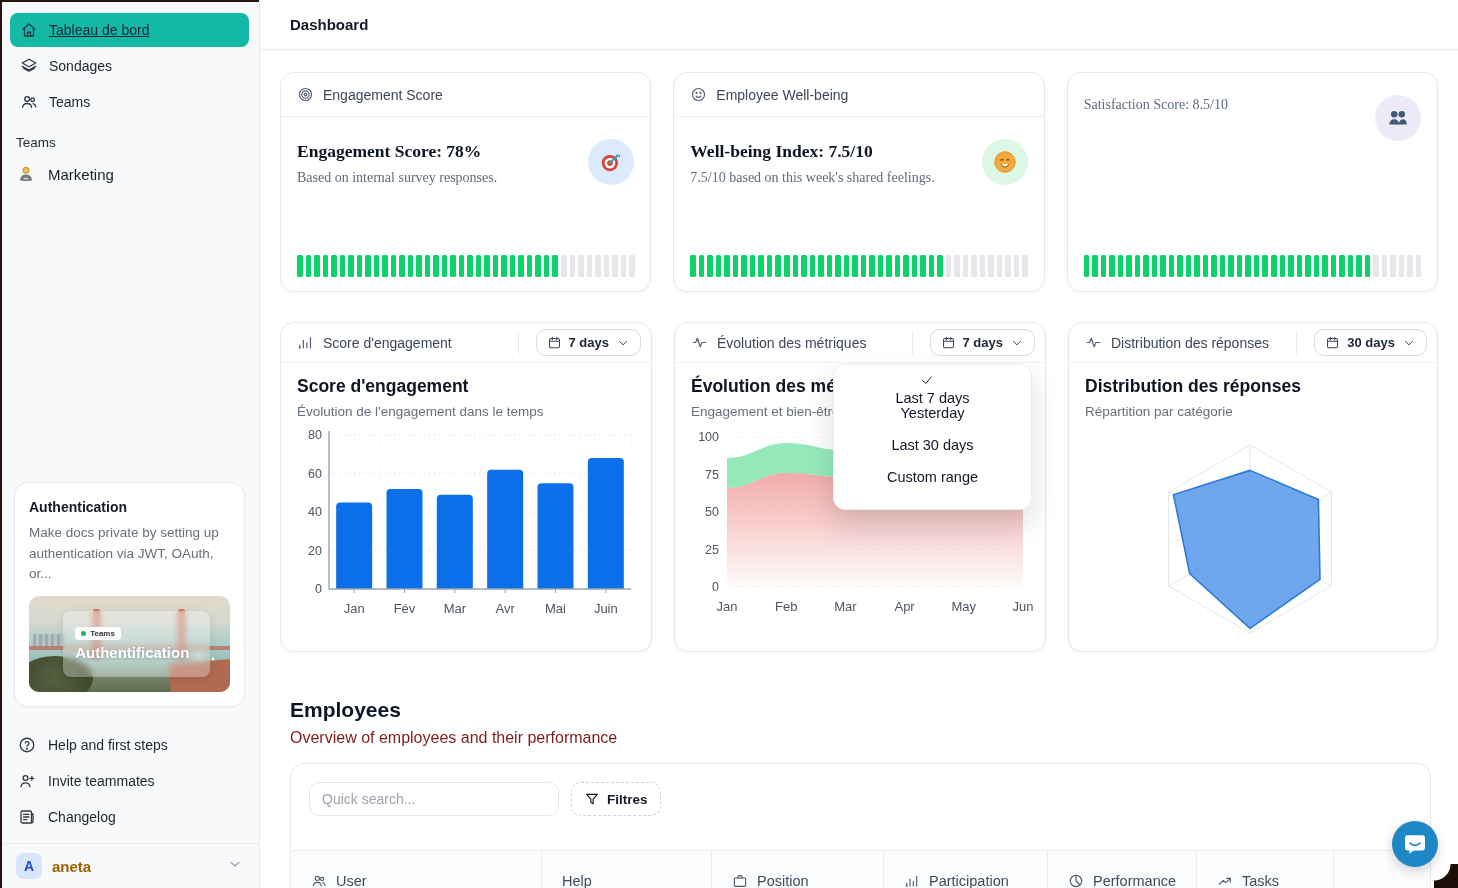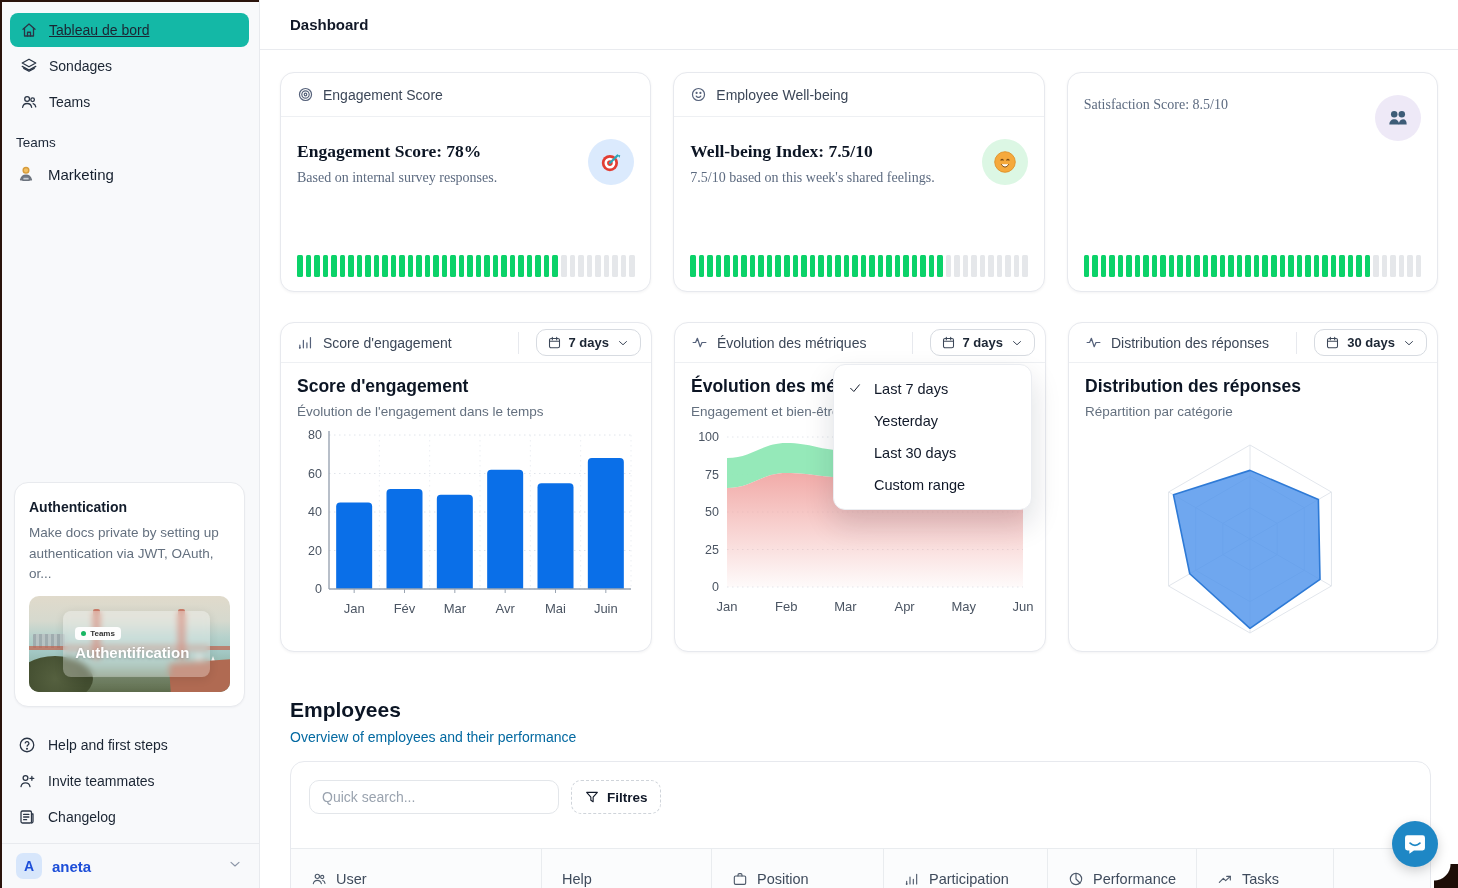--- a/index.html
+++ b/index.html
@@ -56,21 +56,21 @@
     padding:2px 6px;font-size:8px;font-weight:700;color:#333;width:fit-content;margin-bottom:4px;}
   .news-dot{width:5px;height:5px;border-radius:50%;background:#18b663;}
   .promo-caption{font-size:15px;font-weight:700;color:#ffffff;text-shadow:0 1px 3px rgba(0,0,0,.25);}
   .sb-foot{padding:4px 10px 8px 10px;}
   .foot-item{display:flex;align-items:center;gap:12px;height:36px;padding:0 8px;font-size:14px;
     font-weight:500;color:#1b2533;cursor:pointer;border-radius:8px;}
   .foot-item .svg-ic{color:#2a3545;}
   .account-row{display:flex;align-items:center;gap:10px;height:44px;padding:0 16px;border-top:1px solid #e8eaee;cursor:pointer;}
   .acct-avatar{width:26px;height:26px;border-radius:7px;background:#d7e6fb;color:#1d4ed8;
     font-size:14px;font-weight:700;display:flex;align-items:center;justify-content:center;}
-  .acct-name{font-size:15px;font-weight:700;color:#1d4ed8;}
+  .acct-name{font-size:15px;font-weight:700;color:#a16207;}
   .account-row .chev{margin-left:auto;color:#8a94a6;}
 
   
   .main-head{position:absolute;left:260px;top:0;right:0;height:50px;border-bottom:1px solid #e9ebef;
     display:flex;align-items:center;padding-left:30px;box-sizing:border-box;background:#fff;}
   .main-title{font-size:15px;font-weight:600;color:#111827;}
   .content{position:absolute;left:260px;top:50px;right:0;bottom:0;overflow:hidden;
     padding:22px 20px 0 20px;box-sizing:border-box;}
   .grid3{display:grid;grid-template-columns:repeat(3,1fr);gap:22px;}
   .card{background:#fff;border:1px solid #e7e9ee;border-radius:14px;box-shadow:0 1px 3px rgba(16,24,40,.05);
@@ -95,27 +95,27 @@
   .seg{flex:1;border-radius:1.5px;}
   .chart-body{padding:13px 16px 0 16px;}
   .chart-title{font-size:17.5px;font-weight:700;color:#0c1524;margin:0;}
   .chart-sub{font-size:13.5px;color:#64707f;margin-top:7px;}
   .chart-holder{margin-top:8px;}
   .chart-holder svg{display:block;overflow:visible;}
 
   
   .menu{position:absolute;left:833px;top:364px;width:197px;z-index:50;background:#fff;
     border:1px solid #ebedf1;border-radius:12px;box-shadow:0 14px 30px rgba(16,24,40,.14);padding:8px 0;}
-  .menu-item{display:flex;align-items:center;height:32px;padding:0 14px;font-size:14.5px;color:#101828;cursor:pointer;}
+  .menu-item{display:flex;align-items:center;height:32px;padding:0 14px;font-size:14.5px;color:#101828;cursor:pointer;flex-direction:column;}
   .menu-check{width:26px;color:#101828;font-size:14px;}
 
   
   .employees{margin:46px 7px 0 10px;}
   .emp-title{font-size:21px;font-weight:800;color:#0b1524;margin:0;}
-  .emp-sub{font-size:14px;color:#0369a1;margin-top:7px;}
+  .emp-sub{font-size:16px;color:#7f1d1d;margin-top:7px;}
   .table-card{margin-top:16px;background:#fff;border:1px solid #e7e9ee;border-radius:14px;height:260px;overflow:hidden;}
   .table-toolbar{display:flex;align-items:flex-start;padding:18px;}
   .search-input{width:250px;height:34px;border:1px solid #e3e6ea;border-radius:10px;padding:0 12px;
     font-size:14px;font-family:"Liberation Sans",sans-serif;color:#101828;box-sizing:border-box;outline:none;}
   .search-input::placeholder{color:#9aa3af;}
   .filter-btn{display:flex;align-items:center;gap:7px;margin-left:12px;height:34px;padding:0 12px;
     border:1px dashed #cfd4da;border-radius:10px;background:#fff;font-size:13.5px;font-weight:700;color:#101828;cursor:pointer;}
   .table-head{display:grid;grid-template-columns:250px 170px 172px 164px 149px 137px 1fr;
     border-top:1px solid #e9ecef;background:#fbfcfd;margin-top:16px;height:60px;}
   .th-cell{display:flex;align-items:center;gap:9px;padding-left:20px;font-size:14.5px;color:#3f4b5c;border-left:1px solid #e9ecef;}

